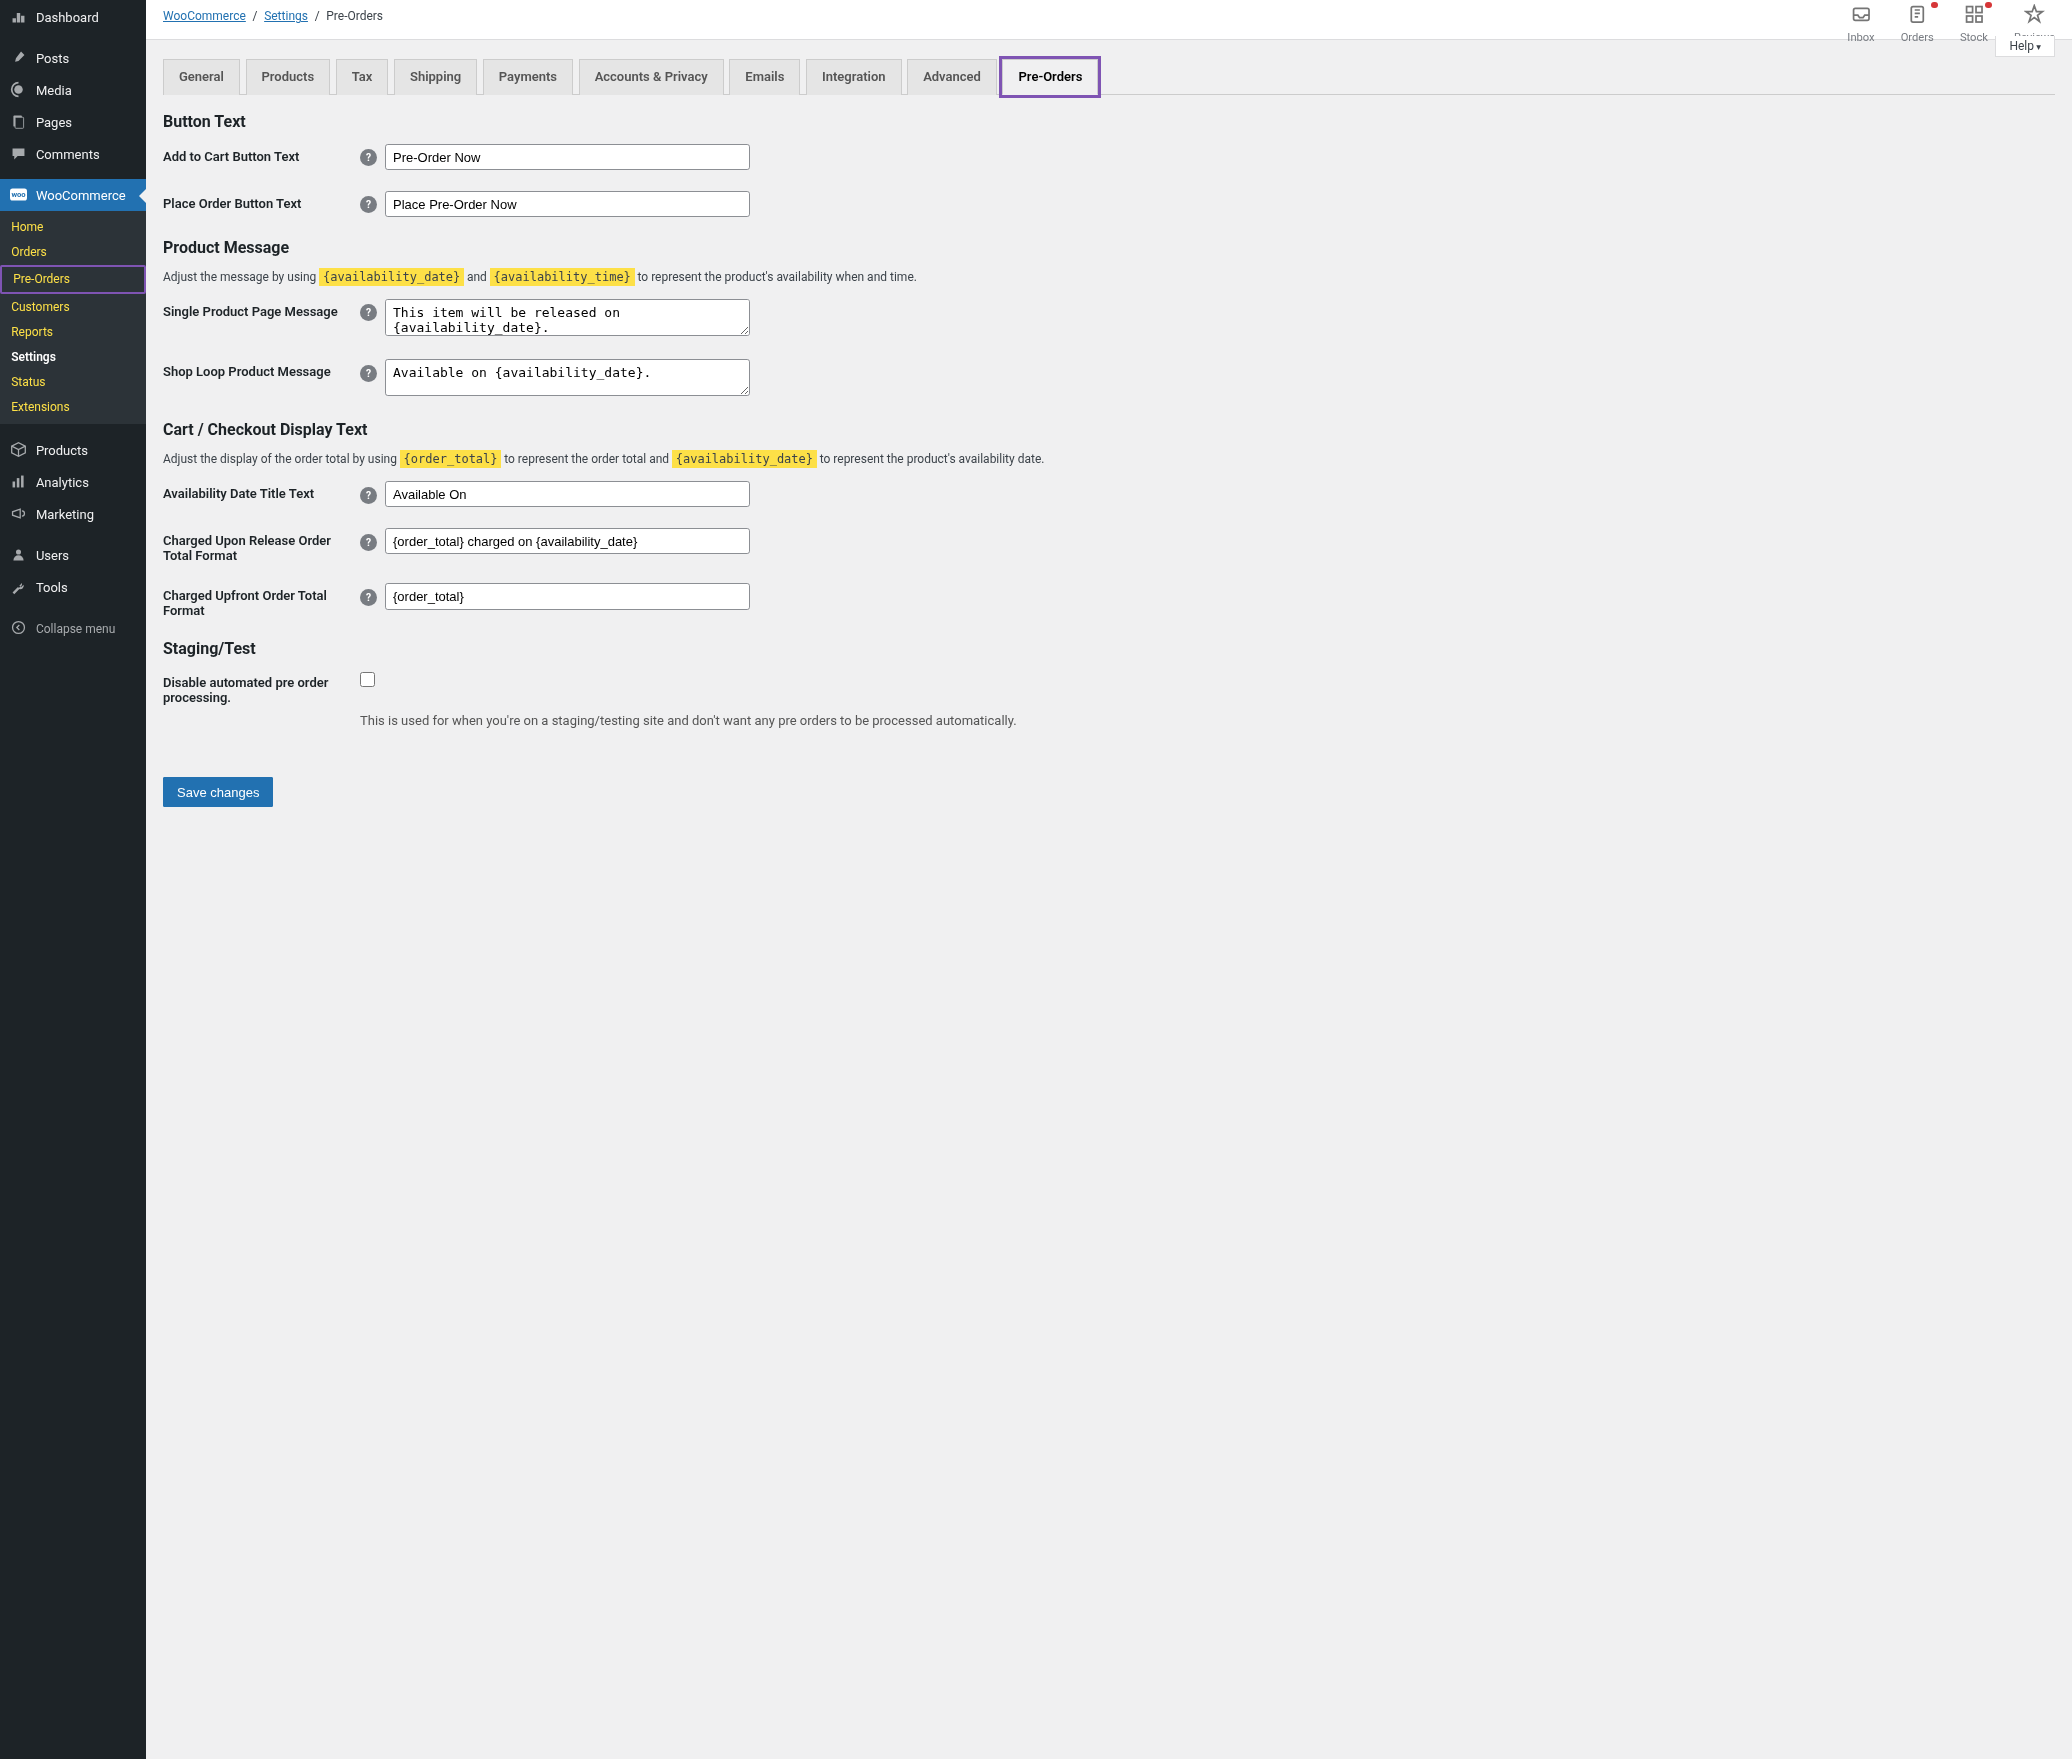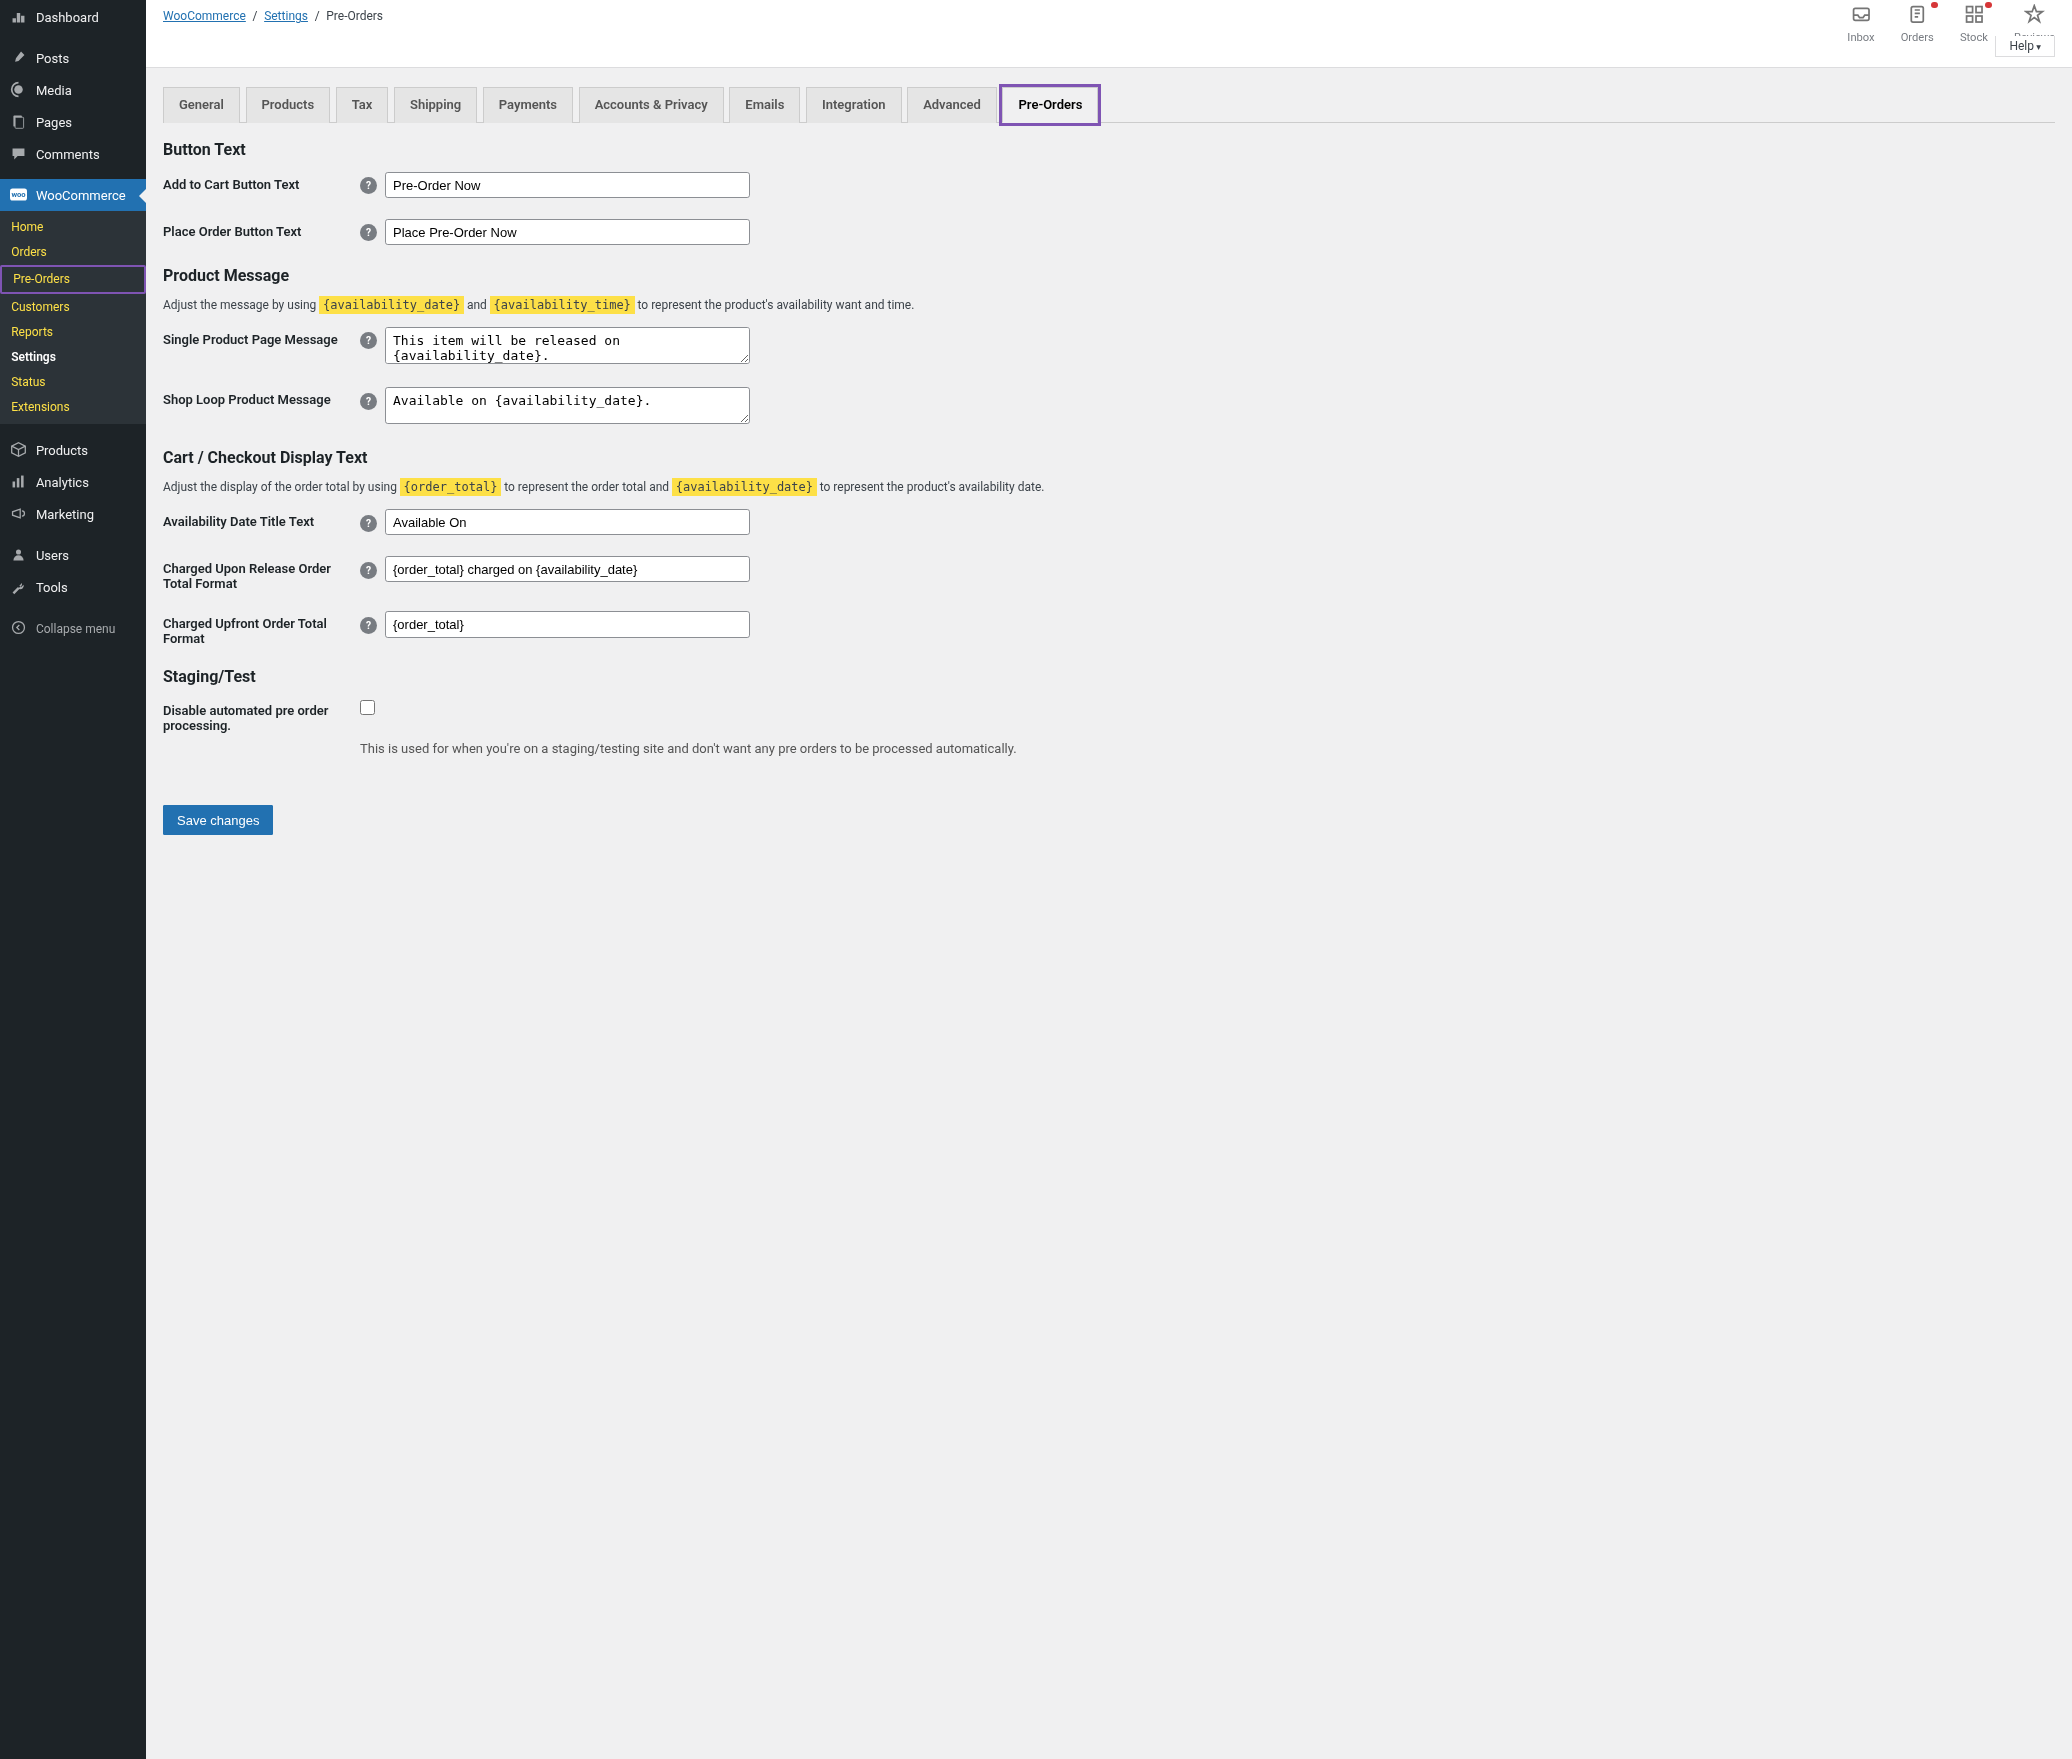--- a/index.html
+++ b/index.html
@@ -53,21 +53,21 @@
   .sb-item.collapse { color:#a7aaad; font-size:12px; }
   
   #main { flex:1; display:flex; flex-direction:column; }
   #topbar {
     background:#fff;
     border-bottom:0.9px solid #dcdcde;
     display:flex;
     justify-content:space-between;
     align-items:flex-start;
     padding: 0 17px;
-    height:68px;
+    height:40px;
   }
   .breadcrumb { padding-top:9.4px; font-size:12px; }
   .breadcrumb a { color:#2271b1; text-decoration:underline; }
   .breadcrumb .sep { margin:0 3.7px; color:#3c434a; }
   .top-icons { display:flex; gap:26px; padding-top:3.7px; }
   .top-icon { text-align:center; cursor:pointer; color:#787c82; font-size:11.2px; }
   .top-icon .glyph { display:block; font-size:19px; color:#757575; margin-bottom:1.9px; position:relative;}
   .top-icon .dot { position:absolute; top:-1.9px; right:-3.7px; width:6.6px; height:6.6px; background:#d63638; border-radius:50%; }
   .help-tab {
     position:absolute;
@@ -317,21 +317,21 @@
       <div class="form-control"><input type="text" value="Place Pre-Order Now" style=""></div>
     </div>
 
     
     <h2 class="section">Product Message</h2>
     <p class="section-desc">
       <span>Adjust the message by using </span>
       <code>{availability_date}</code>
       <span> and </span>
       <code>{availability_time}</code>
-      <span> to represent the product's availability want and time.</span>
+      <span> to represent the product's availability when and time.</span>
     </p>
     <div class="form-row">
       <div class="form-label">Single Product Page Message</div>
       <div class="form-help">?</div>
       <div class="form-control"><textarea style="">This item will be released on {availability_date}.</textarea></div>
     </div>
     <div class="form-row">
       <div class="form-label">Shop Loop Product Message</div>
       <div class="form-help">?</div>
       <div class="form-control"><textarea style="">Available on {availability_date}.</textarea></div>

